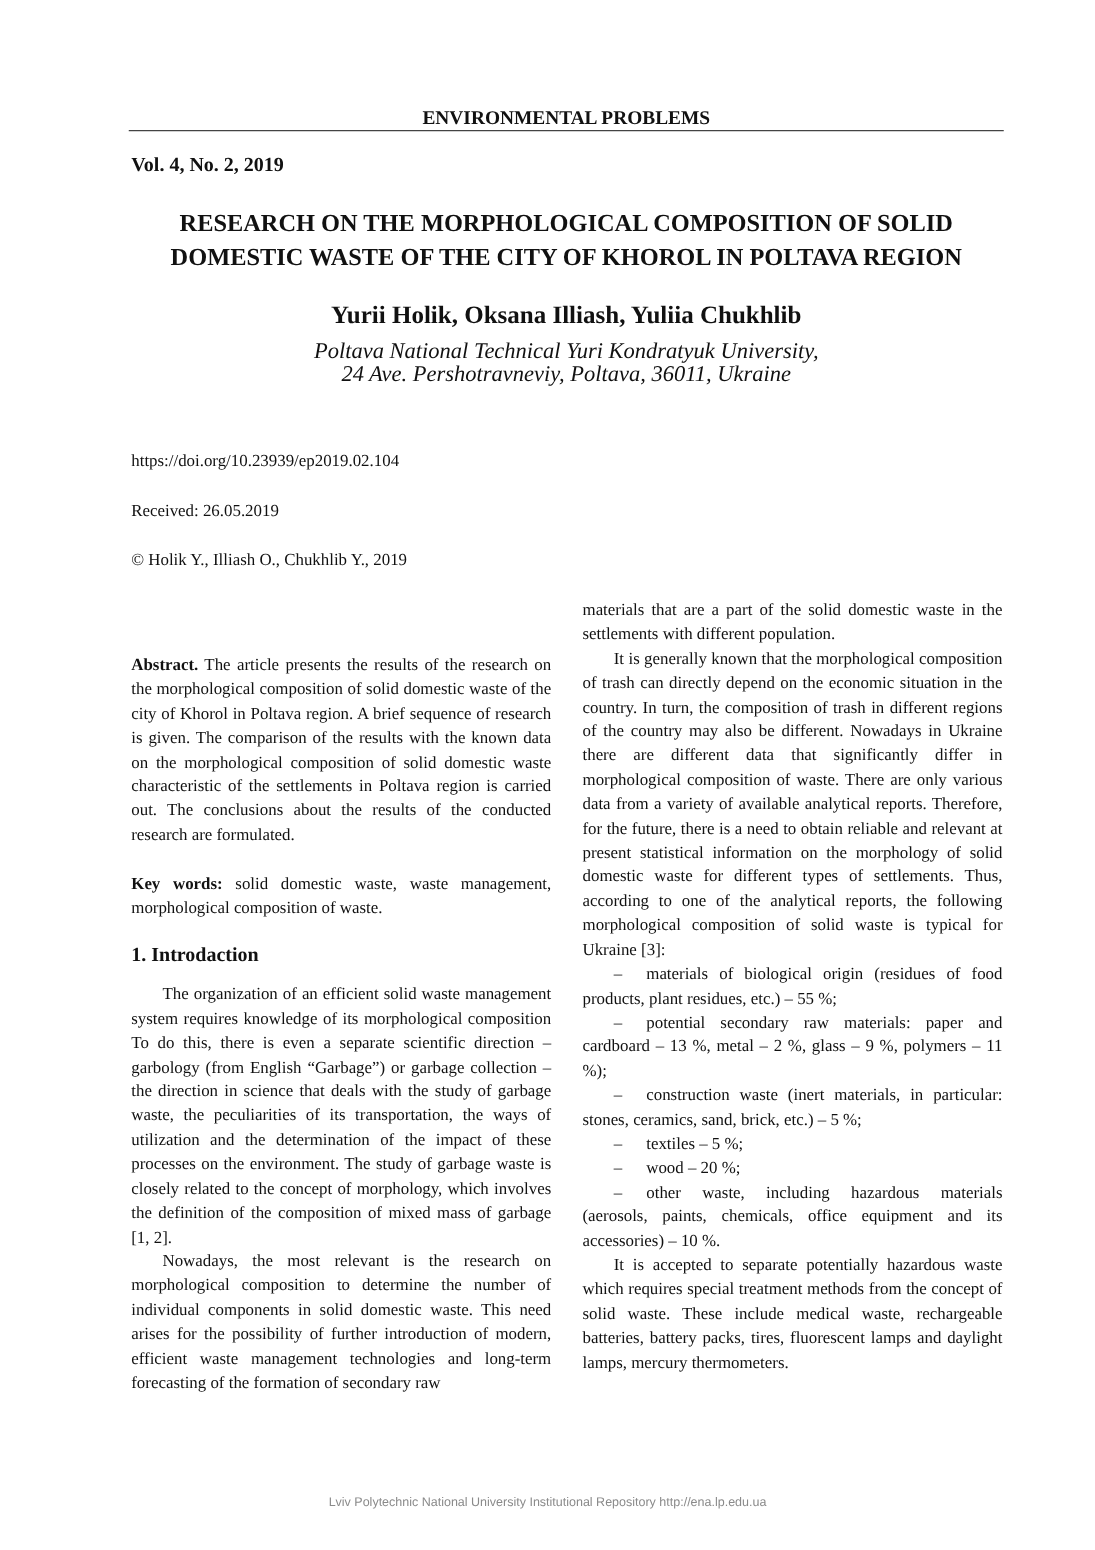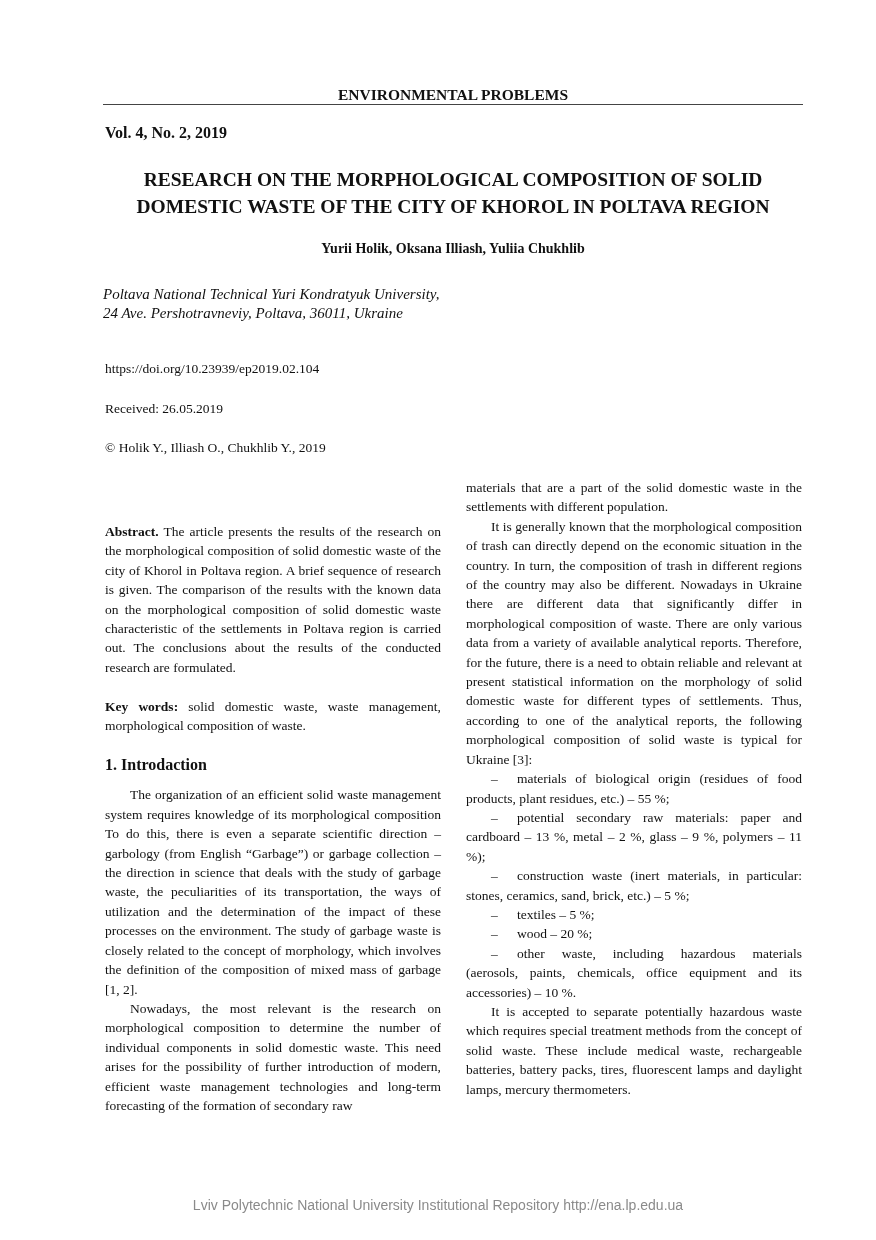--- a/index.html
+++ b/index.html
@@ -6,39 +6,39 @@
   body { width: 876px; height: 1240px; position: relative; overflow: hidden;
          font-family: "Liberation Serif", serif; color: #111; }
   .running-head { position: absolute; left: 103px; top: 86px; width: 700px;
                   text-align: center; font-weight: bold; font-size: 15.5px; }
   .head-rule { position: absolute; left: 103px; top: 104px; width: 700px; height: 0;
                border-top: 1px solid #444; }
   .vol { position: absolute; left: 105px; top: 124px; font-weight: bold; font-size: 16px; }
   .title { position: absolute; left: 103px; top: 166px; width: 700px; text-align: center;
            font-weight: bold; font-size: 19.5px; line-height: 27px; }
   .authors { position: absolute; left: 103px; top: 241px; width: 700px; text-align: center;
-             font-weight: bold; font-size: 14px; }
-  .affil { position: absolute; left: 103px; top: 285px; width: 700px; text-align: left;
-           font-style: italic; font-size: 15px; line-height: 18.5px; }
+             font-weight: bold; font-size: 20px; }
+  .affil { position: absolute; left: 103px; top: 271px; width: 700px; text-align: center;
+           font-style: italic; font-size: 18px; line-height: 18.5px; }
   .meta { position: absolute; left: 105px; font-size: 13.5px; }
   .doi { top: 361px; }
   .received { top: 401px; }
   .copyright { top: 440px; }
   .col { position: absolute; top: 478px; width: 336px; font-size: 13.5px; line-height: 19.4px;
          text-align: justify; }
   .col.left { left: 105px; margin-top: 44px; }
   .col.right { left: 466px; }
   .col p { margin: 0; }
   .indent { text-indent: 25px; }
   .kw-block { margin-top: 19.4px !important; }
   .section-heading { font-weight: bold; font-size: 16px; margin: 19px 0 9px 0 !important; line-height: 22px; }
   .dash-item { text-indent: 25px; }
   .dash-item .dash { display: inline-block; width: 26px; text-indent: 0; }
   .footer { position: absolute; left: 0; top: 1197px; width: 876px; text-align: center;
-            font-family: "Liberation Sans", sans-serif; font-size: 14px; color: #8a8a8a; }
+            font-family: "Liberation Sans", sans-serif; font-size: 10px; color: #8a8a8a; }
   b { font-weight: bold; }
 </style>
 </head>
 <body>
 
 <div class="running-head">ENVIRONMENTAL PROBLEMS</div>
 <div class="head-rule"></div>
 <div class="vol">Vol. 4, No. 2, 2019</div>
 
 <div class="title">

